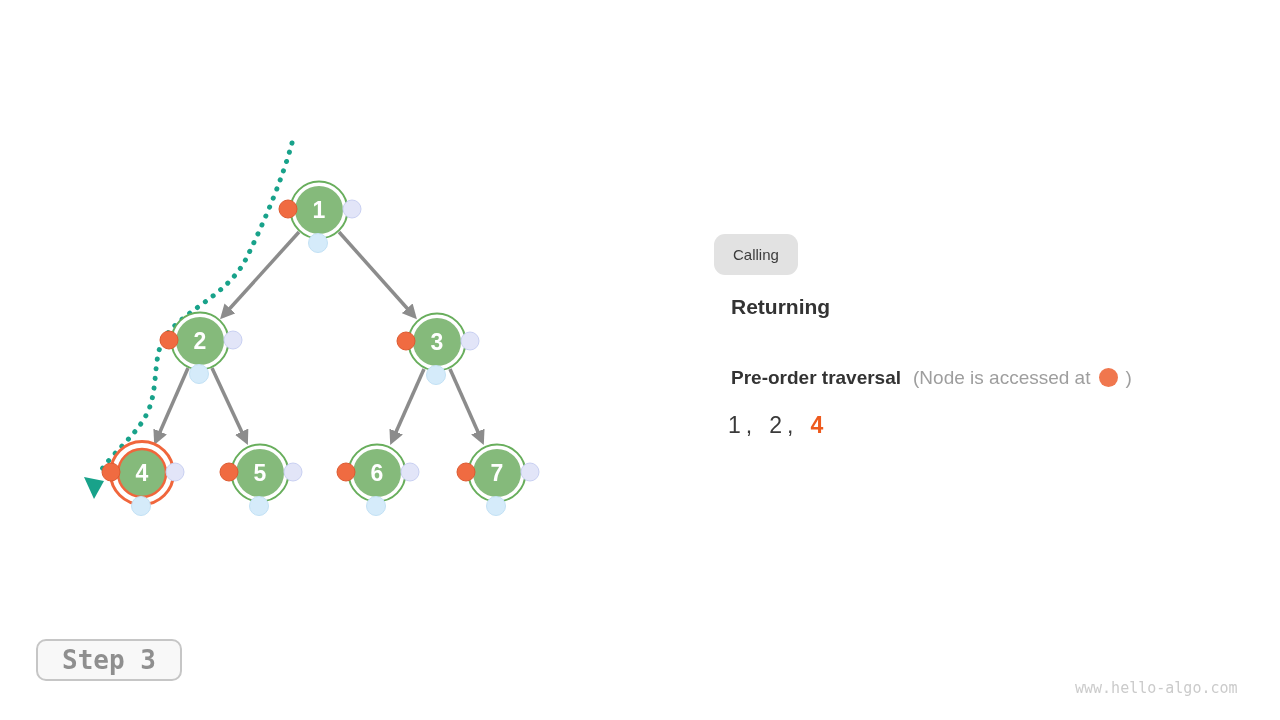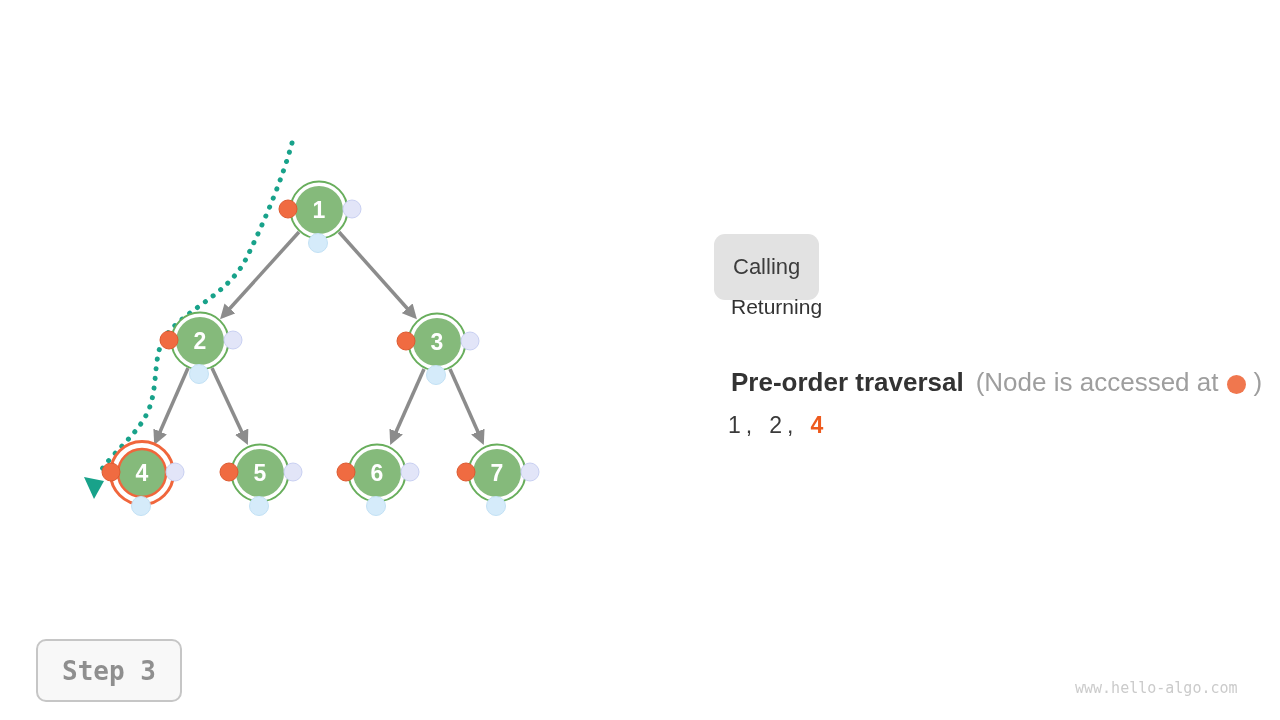--- a/index.html
+++ b/index.html
@@ -20,39 +20,39 @@
   .hl-disc{fill:#85BA7B;stroke:#F0663C;stroke-width:2.5;}
   .node-label{fill:#ffffff;font-weight:bold;font-size:23px;text-anchor:middle;
     font-family:"Liberation Sans",sans-serif;}
   .dot-access{fill:#F06B41;stroke:#DE5A30;stroke-width:1;}
   .dot-right{fill:#E2E5F8;stroke:#C9D0F2;stroke-width:1;}
   .dot-bottom{fill:#D5EBFA;stroke:#C3E1F5;stroke-width:1;}
 
   
   .legend-pill{
     position:absolute;left:714px;top:234px;background:#E2E2E2;color:#3C3C3C;
-    font-size:22px;padding:20px 19px;border-radius:11px;
+    font-size:15px;padding:12px 19px;border-radius:11px;
   }
-  .legend-returning{position:absolute;left:731px;top:295px;color:#333333;font-size:21px;}
+  .legend-returning{position:absolute;left:731px;top:295px;color:#333333;font-size:21px;font-weight:bold;}
 
   
-  .trav{position:absolute;left:731px;top:367px;font-size:26px;white-space:nowrap;}
+  .trav{position:absolute;left:731px;top:367px;font-size:19px;white-space:nowrap;}
   .trav-title{font-weight:bold;color:#333333;}
   .trav-note{color:#9E9E9E;margin-left:12px;}
   .inline-dot{
     display:inline-block;width:19px;height:19px;border-radius:50%;
     background:#F0774E;vertical-align:-3px;margin:0 7px 0 9px;
   }
   .seq{position:absolute;left:728px;top:412px;font-size:23px;color:#3A3A3A;}
   .seq .comma{margin:0 17px 0 5px;}
   .seq .current{color:#EE5A1D;font-weight:bold;}
 
   
   .step-box{
-    position:absolute;left:36px;top:639px;width:146px;height:63px;
+    position:absolute;left:36px;top:639px;width:146px;height:42px;
     border:2px solid #C6C6C6;border-radius:10px;background:#F8F8F8;
     color:#8F8F8F;font-family:"DejaVu Sans Mono",monospace;font-size:26px;font-weight:bold;
     display:flex;align-items:center;justify-content:center;box-sizing:border-box;
   }
 
   
   .watermark{
     position:absolute;left:1075px;top:679px;color:#CBCBCB;
     font-family:"DejaVu Sans Mono",monospace;font-size:15px;text-align:right;
   }

